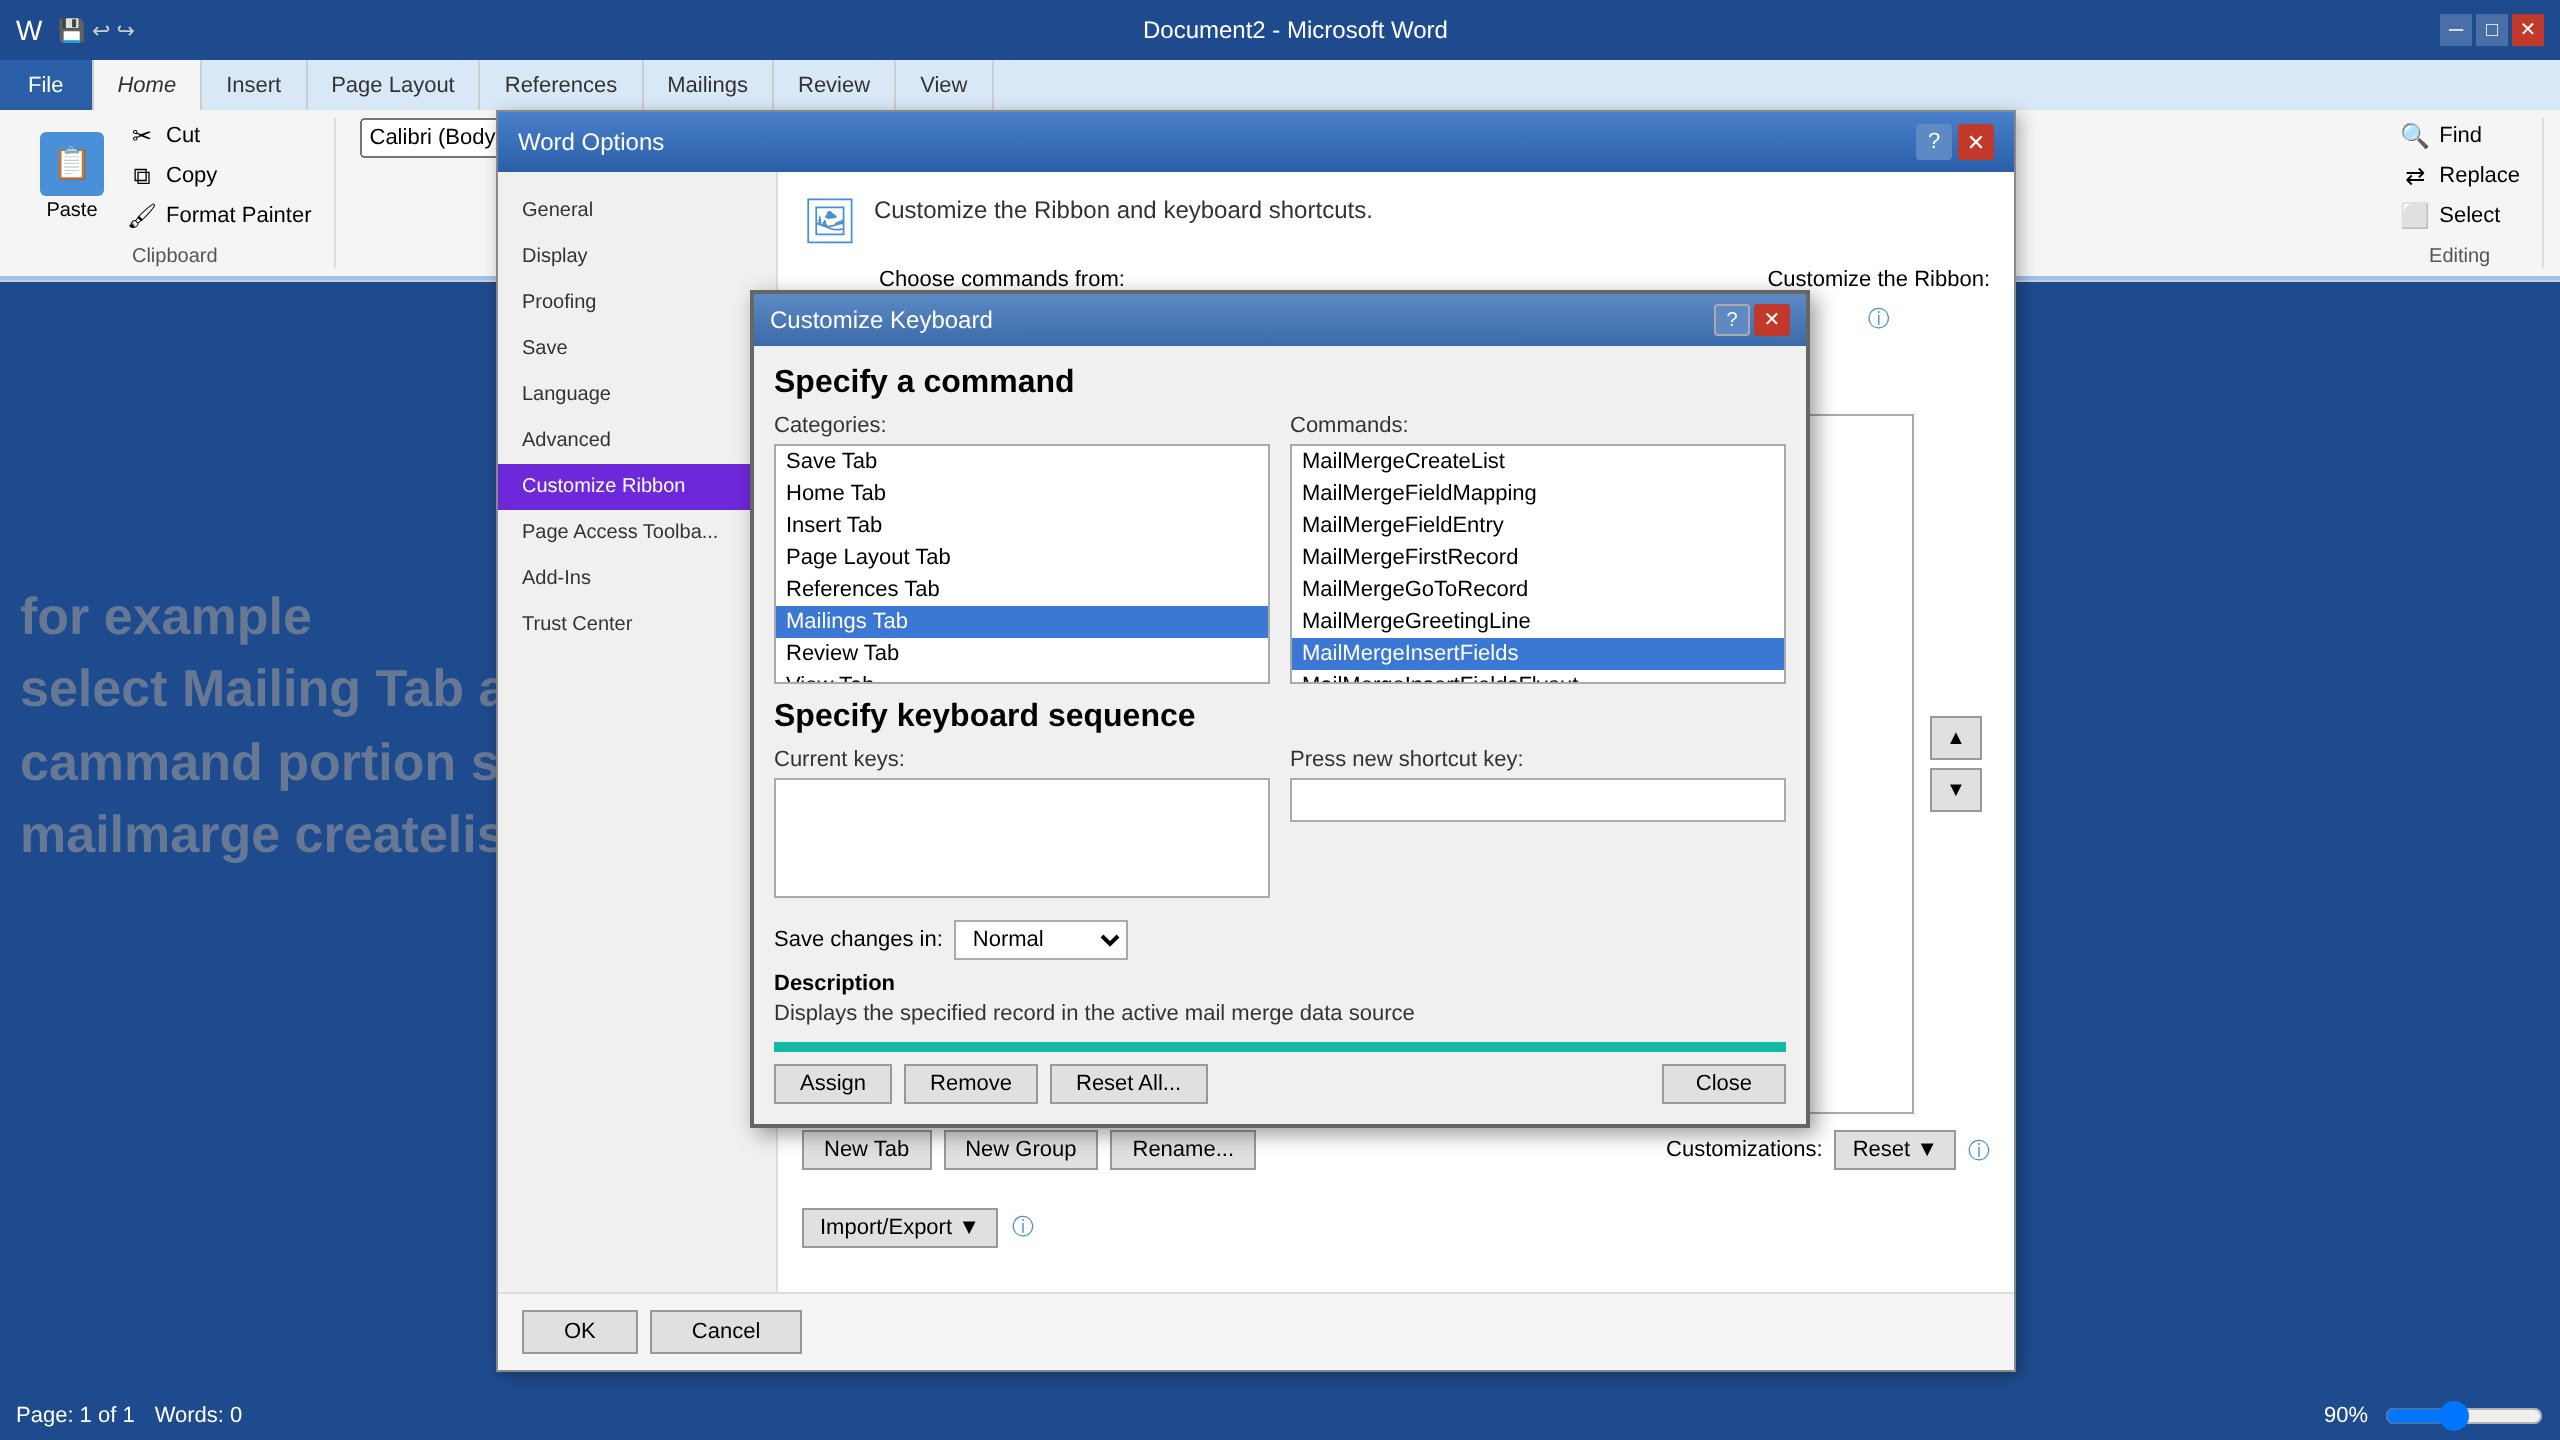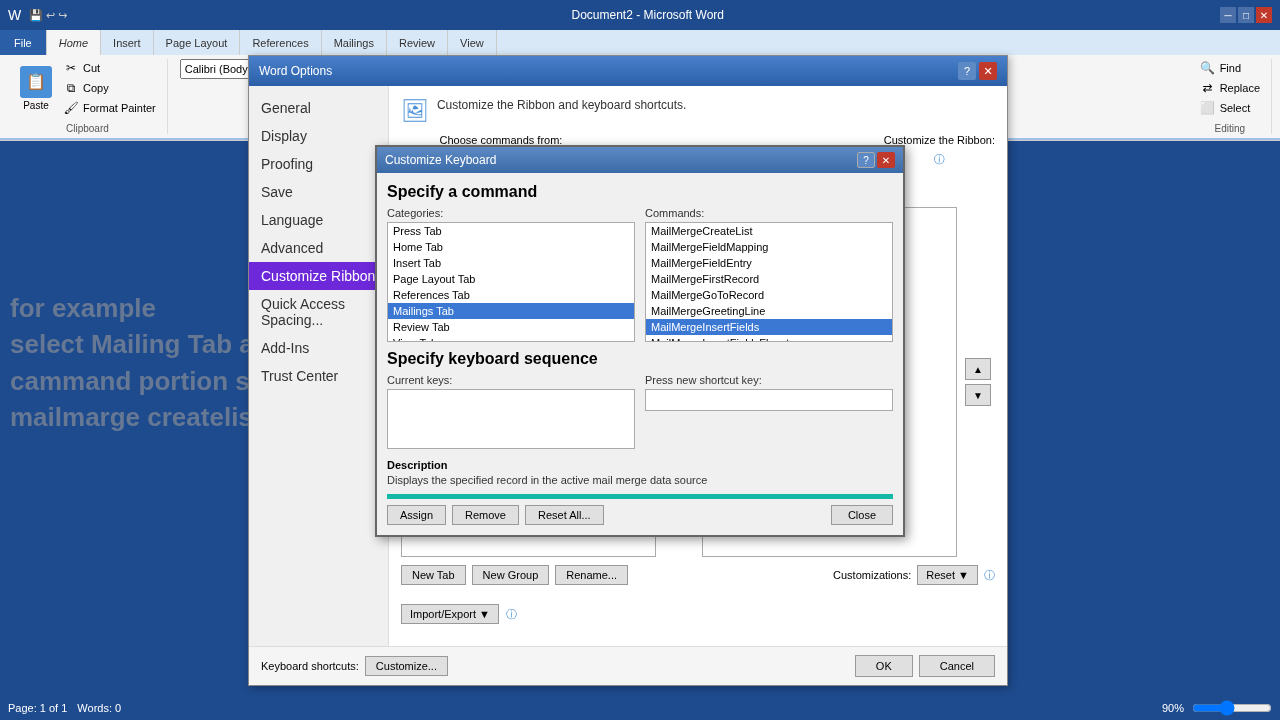--- a/index.html
+++ b/index.html
@@ -149,21 +149,21 @@
     }
     .dialog-body { display: flex; height: 560px; }
     .dialog-nav {
       width: 140px;
       background: #f0f0f0;
       border-right: 1px solid #ddd;
       padding: 8px 0;
     }
     .nav-item {
       padding: 6px 12px;
-      font-size: 14px;
+      font-size: 10px;
       cursor: pointer;
       color: #333;
     }
     .nav-item.active {
       background: #6d28d9;
       color: white;
     }
     .dialog-main { flex: 1; padding: 12px; overflow-y: auto; }
     .dialog-header { font-size: 12px; margin-bottom: 12px; color: #333; }
 
@@ -520,21 +520,21 @@
   </div>
   <div class="dialog-body">
     <div class="dialog-nav">
       <div class="nav-item">General</div>
       <div class="nav-item">Display</div>
       <div class="nav-item">Proofing</div>
       <div class="nav-item">Save</div>
       <div class="nav-item">Language</div>
       <div class="nav-item">Advanced</div>
       <div class="nav-item active">Customize Ribbon</div>
-      <div class="nav-item">Quick Access Spacing...</div>
+      <div class="nav-item">Page Access Toolba...</div>
       <div class="nav-item">Add-Ins</div>
       <div class="nav-item">Trust Center</div>
     </div>
     <div class="dialog-main">
       <div style="display:flex; align-items:center; gap:8px; margin-bottom:10px;">
         <span style="font-size:22px; color:#4a90d9;">🖼</span>
         <span class="dialog-header">Customize the Ribbon and keyboard shortcuts.</span>
       </div>
       <div style="display:flex; justify-content:space-between; margin-bottom:6px;">
         <div class="choose-from-row">
@@ -587,24 +587,20 @@
           <span style="color:#4a90d9;">ⓘ</span>
         </div>
       </div>
       <div style="margin-top:19px;">
         <button class="reset-btn">Import/Export ▼</button>
         <span style="color:#4a90d9; margin-left:4px;">ⓘ</span>
       </div>
     </div>
   </div>
   <div class="dialog-footer">
-    <div class="keyboard-shortcuts-area">
-      <span>Keyboard shortcuts:</span>
-      <button class="customize-btn">Customize...</button>
-    </div>
     <div class="footer-right">
       <button class="ok-btn">OK</button>
       <button class="cancel-btn">Cancel</button>
     </div>
   </div>
 </div>
 
 <div class="customize-keyboard-dialog">
   <div class="ck-title-bar">
     <span class="ck-title">Customize Keyboard</span>
@@ -612,21 +608,21 @@
       <button class="ck-help-btn">?</button>
       <button class="ck-close-btn">✕</button>
     </div>
   </div>
   <div class="ck-body">
     <div class="ck-section-title">Specify a command</div>
     <div class="ck-two-col">
       <div class="ck-col">
         <div class="ck-label">Categories:</div>
         <div class="ck-list">
-          <div class="ck-list-item">Press Tab</div>
+          <div class="ck-list-item">Save Tab</div>
           <div class="ck-list-item">Home Tab</div>
           <div class="ck-list-item">Insert Tab</div>
           <div class="ck-list-item">Page Layout Tab</div>
           <div class="ck-list-item">References Tab</div>
           <div class="ck-list-item selected">Mailings Tab</div>
           <div class="ck-list-item">Review Tab</div>
           <div class="ck-list-item">View Tab</div>
         </div>
       </div>
       <div class="ck-col">
@@ -651,20 +647,27 @@
           <div class="ck-label">Current keys:</div>
           <textarea class="ck-textbox" style=""></textarea>
         </div>
         <div class="ck-seq-col">
           <div class="ck-label">Press new shortcut key:</div>
           <input class="ck-input" type="text" style="">
         </div>
       </div>
     </div>
 
+    <div class="ck-save-row">
+      <span>Save changes in:</span>
+      <select class="ck-select">
+        <option>Normal</option>
+        <option>Document2</option>
+      </select>
+    </div>
 
     <div class="ck-desc-section">
       <div class="ck-desc-title">Description</div>
       <div class="ck-desc-text">Displays the specified record in the active mail merge data source</div>
     </div>
 
     <div class="ck-footer">
       <div class="ck-left-btns">
         <button class="ck-assign-btn">Assign</button>
         <button class="ck-remove-btn">Remove</button>

